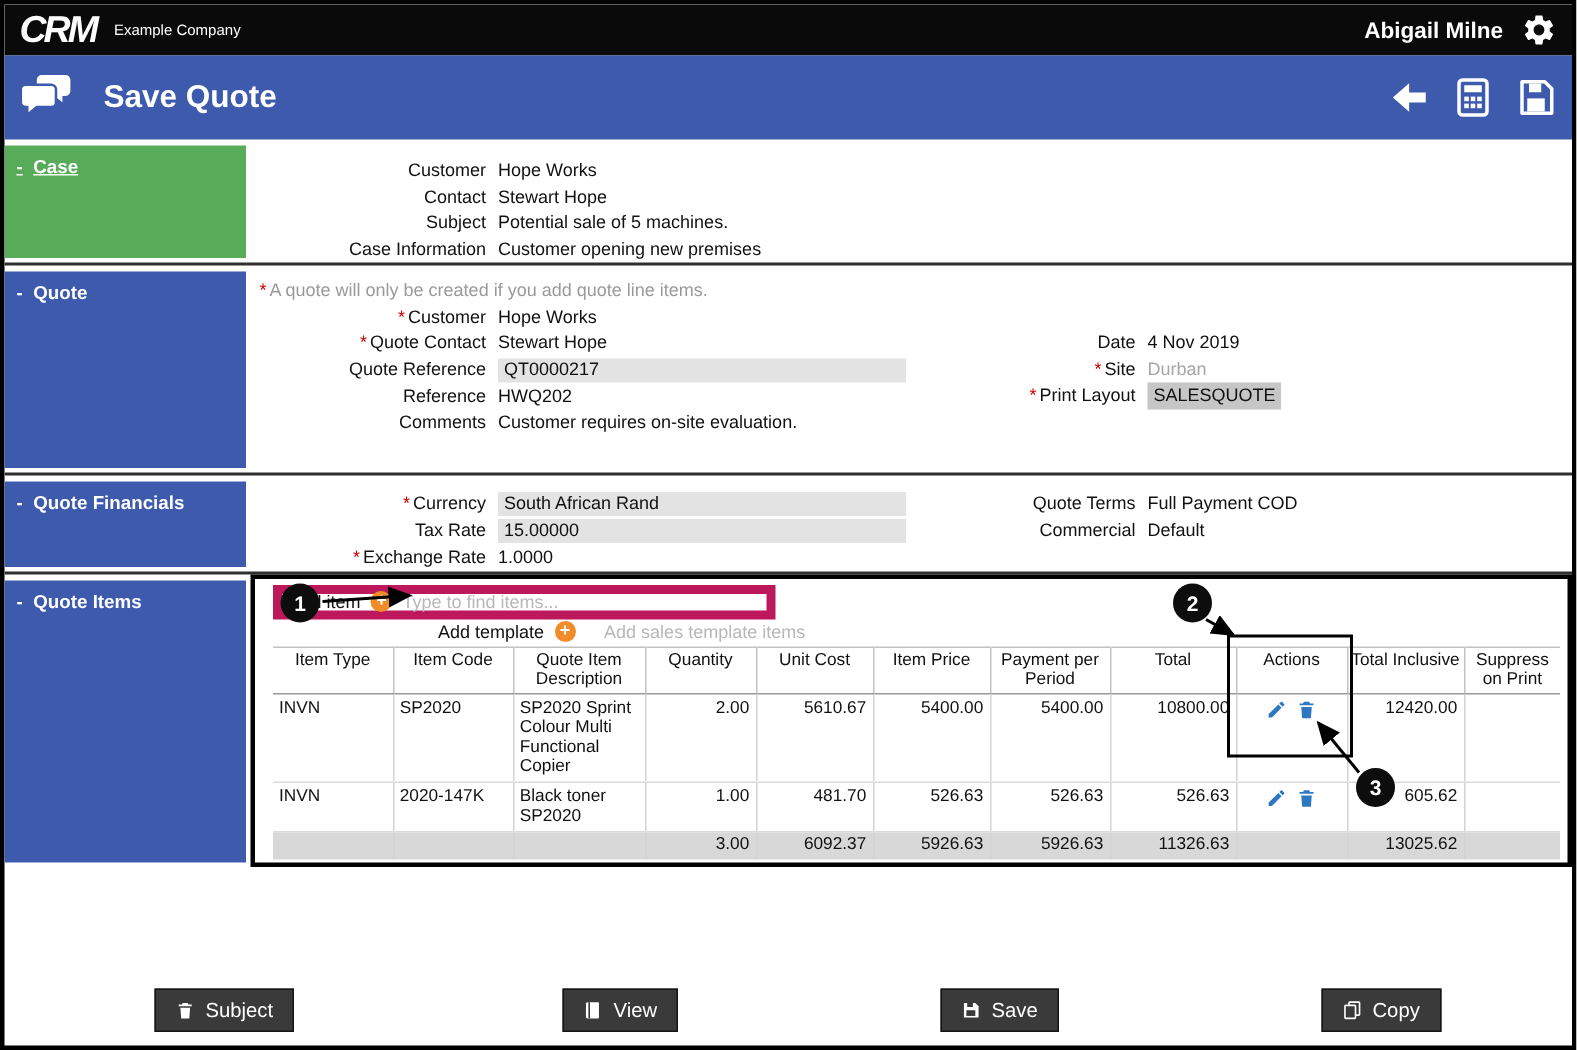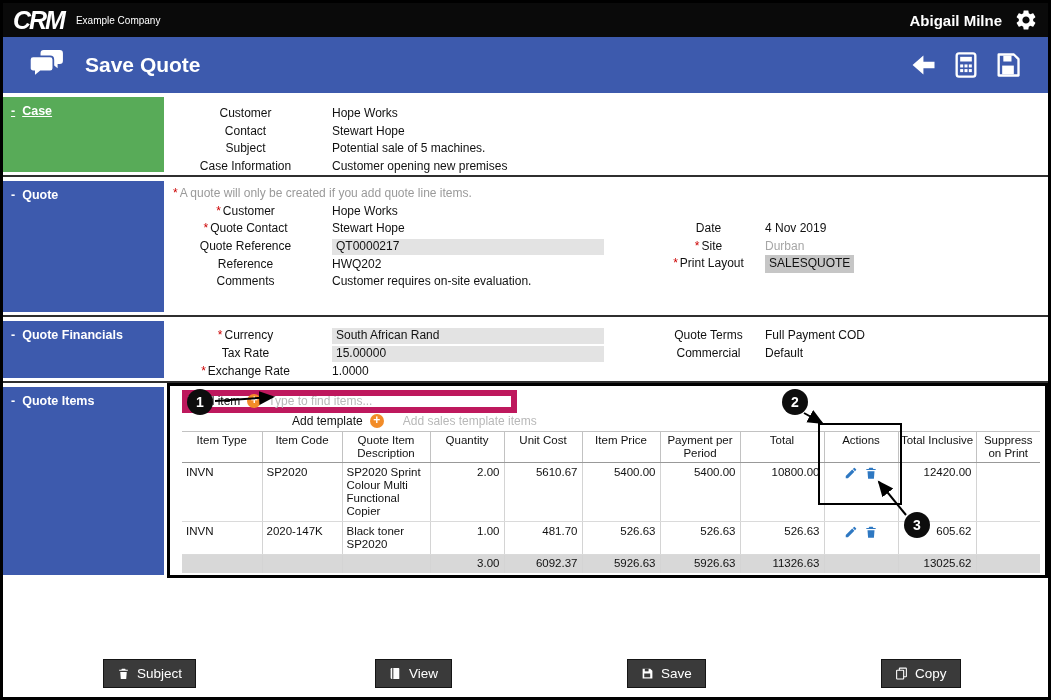--- a/index.html
+++ b/index.html
@@ -9,39 +9,39 @@
   
   .topbar { height: 34px; background: #0a0a0a; color: #fff; display: flex; align-items: center; padding: 0 10px; gap: 12px; }
   .logo { font-size: 25px; font-weight: bold; font-style: italic; letter-spacing: -2px; line-height: 1; }
   .company { font-size: 10px; }
   .spacer { flex: 1; }
   .user { font-size: 15px; font-weight: 600; }
   .gearbtn { background: none; border: none; cursor: pointer; display: flex; align-items: center; }
   .gearbtn svg { width: 24px; height: 24px; fill: #fff; }
 
   
-  .bluebar { height: 56px; background: #3d5aad; display: flex; align-items: center; padding: 0 26px; color: #fff; }
+  .bluebar { height: 56px; background: #3d5aad; display: flex; align-items: center; padding: 0 10px; color: #fff; }
   .chaticon { margin-right: 18px; display: flex; }
   .chaticon svg { width: 38px; height: 32px; }
   .title { font-size: 21px; font-weight: bold; }
   .hbtn { background: none; border: none; cursor: pointer; margin-left: 14px; display: flex; align-items: center; }
   .hbtn svg { width: 28px; height: 28px; }
 
   
   .section { display: flex; align-items: stretch; }
   .bdr { border-top: 2px solid #2f2f2f; }
   .side { width: 161px; flex-shrink: 0; margin: 4px 3px 3px 0; color: #fff; font-size: 12.5px; font-weight: bold; padding: 7px 0 0 8px; }
   .side.green { background: #58ab58; text-decoration: underline; }
   .side.blue { background: #3d5aad; }
   .col-marker { margin-right: 7px; }
 
   .sec-body { flex: 1; font-size: 12px; color: #111; }
   .case-body { padding-top: 12px; }
   .frow { display: flex; line-height: 17.5px; }
-  .flabel { width: 165px; text-align: center; padding-right: 8px; flex-shrink: 0; }
+  .flabel { width: 165px; text-align: right; padding-right: 8px; flex-shrink: 0; }
   .req { color: #cc0000; margin-right: 2px; }
   .fval { }
   .ival { background: #e3e3e3; width: 272px; padding: 0 4px; min-height: 16px; margin: 1px 0; line-height: 15.5px; }
   .hl { background: #c6c6c6; padding: 0 4px; }
   .muted { color: #a6a6a6; }
 
   .quote-body { padding-top: 8px; }
   .note { color: #9a9a9a; padding-left: 6px; line-height: 17.5px; }
   .cols { display: flex; }
   .colL { width: 493px; flex-shrink: 0; }

